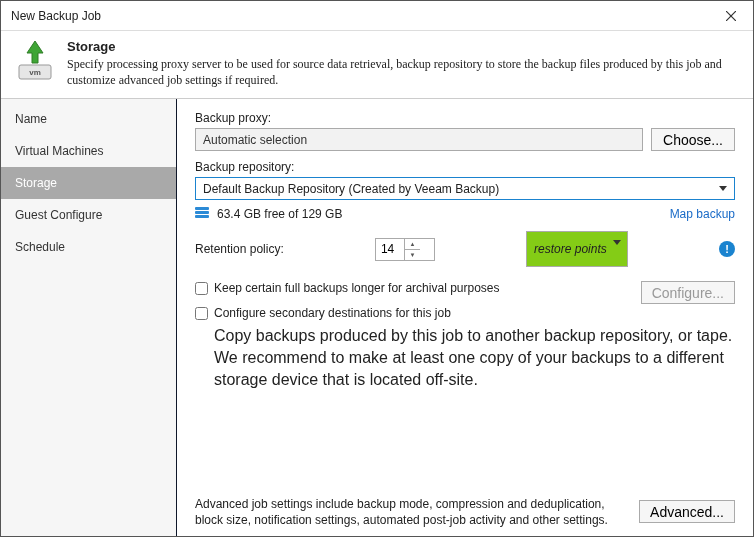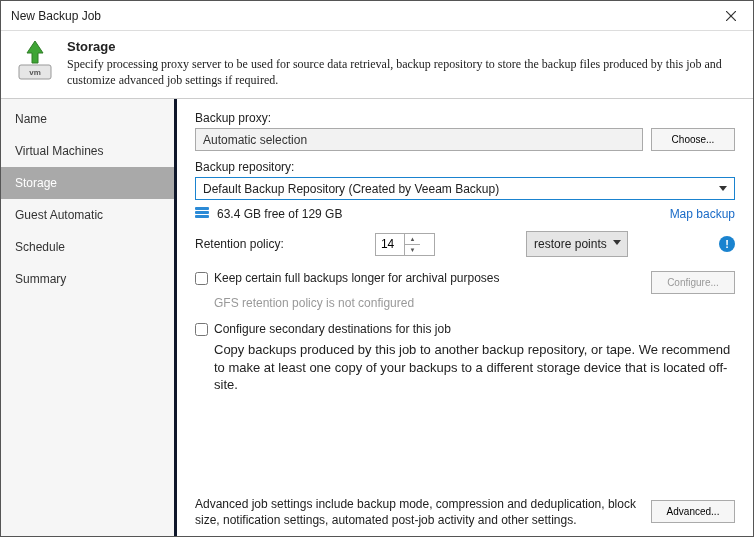--- a/index.html
+++ b/index.html
@@ -65,21 +65,21 @@
   }
   .body {
     flex: 1;
     display: flex;
     border-top: 1px solid #ccc;
     overflow: hidden;
   }
   .sidebar {
     width: 176px;
     background: #f6f6f6;
-    border-right: 3px solid #0f172a;
+    border-right: 1px solid #0f172a;
     padding-top: 4px;
   }
   .sidebar-item {
     padding: 9px 14px;
     font-size: 12px;
     color: #333;
     cursor: pointer;
   }
   .sidebar-item.active {
     background: #a9a9a9;
@@ -113,21 +113,21 @@
     font-size: 12px;
     display: flex;
     align-items: center;
     color: #333;
   }
   .btn {
     height: 23px;
     min-width: 84px;
     border: 1px solid #aaa;
     background: #f6f6f6;
-    font-size: 10px;
+    font-size: 14px;
     cursor: pointer;
     padding: 0 10px;
   }
   .btn:disabled {
     color: #999;
     cursor: default;
   }
   .select {
     flex: 1;
     height: 23px;
@@ -211,29 +211,30 @@
     display: flex;
     align-items: center;
     justify-content: center;
     font-size: 6px;
     color: #555;
     cursor: pointer;
     line-height: 1;
   }
   .spinner-btns span:first-child { border-bottom: 1px solid #aaa; }
   .small-select {
-    height: 26px;
+    height: 36px;
     border: 1px solid #aaa;
     padding: 0 20px 0 7px;
     font-size: 12px;
     display: flex;
     align-items: center;
     position: relative;
-    background: #e5e5e5;
-    cursor: pointer;
+    background: #84cc16;
+    cursor: pointer;
+    font-style: italic;
   }
   .small-select::after {
     content: "";
     position: absolute;
     right: 6px;
     top: 8px;
     border-left: 4px solid transparent;
     border-right: 4px solid transparent;
     border-top: 5px solid #333;
   }
@@ -267,21 +268,21 @@
     align-items: flex-start;
     margin-bottom: 2px;
   }
   .subtext {
     font-size: 12px;
     color: #999;
     margin-left: 19px;
     margin-bottom: 12px;
   }
   .desc {
-    font-size: 13px;
+    font-size: 16px;
     color: #222;
     margin-left: 19px;
     line-height: 1.35;
     margin-top: 2px;
   }
   .adv-row {
     margin-top: auto;
     display: flex;
     align-items: center;
     justify-content: space-between;
@@ -331,23 +332,22 @@
       <h2>Storage</h2>
       <p>Specify processing proxy server to be used for source data retrieval, backup repository to store the backup files produced by this job and customize advanced job settings if required.</p>
     </div>
   </div>
 
   <div class="body">
     <div class="sidebar">
       <div class="sidebar-item">Name</div>
       <div class="sidebar-item">Virtual Machines</div>
       <div class="sidebar-item active">Storage</div>
-      <div class="sidebar-item">Guest Automatic</div>
+      <div class="sidebar-item">Guest Configure</div>
       <div class="sidebar-item">Schedule</div>
-      <div class="sidebar-item">Summary</div>
     </div>
 
     <div class="main">
 
       <div class="field-label">Backup proxy:</div>
       <div class="row">
         <div class="textbox">
           <span>Automatic selection</span>
         </div>
         <button class="btn">Choose...</button>
@@ -389,21 +389,20 @@
 
       <div class="gfs-row">
         <div style="flex:1">
           <label class="check-row">
             <input type="checkbox" style="">
             <span>Keep certain full backups longer for archival purposes</span>
           </label>
         </div>
         <button class="btn" disabled="">Configure...</button>
       </div>
-      <div class="subtext">GFS retention policy is not configured</div>
 
       <label class="check-row">
         <input type="checkbox" style="">
         <span>Configure secondary destinations for this job</span>
       </label>
       <div class="desc">Copy backups produced by this job to another backup repository, or tape. We recommend to make at least one copy of your backups to a different storage device that is located off-site.</div>
 
       <div class="adv-row">
         <div class="adv-text">Advanced job settings include backup mode, compression and deduplication, block size, notification settings, automated post-job activity and other settings.</div>
         <button class="btn">Advanced...</button>

